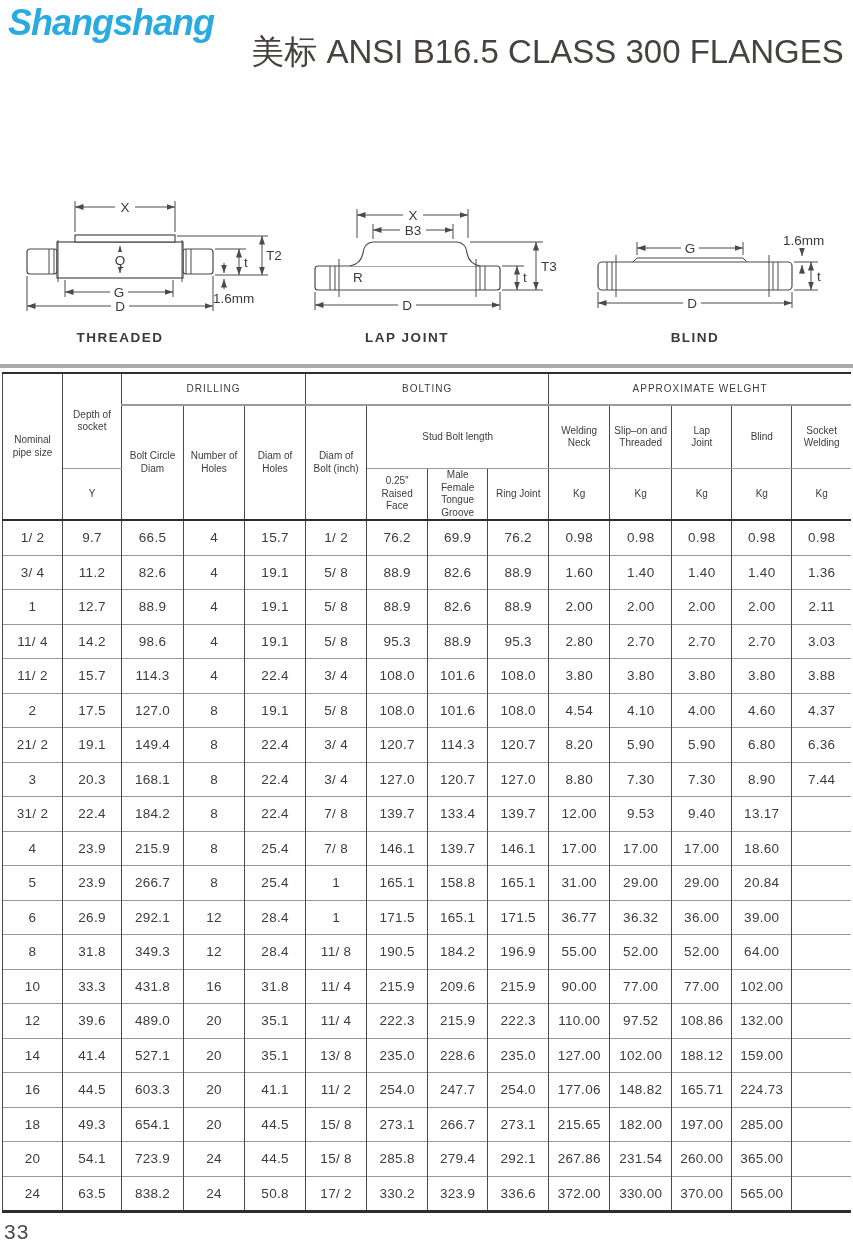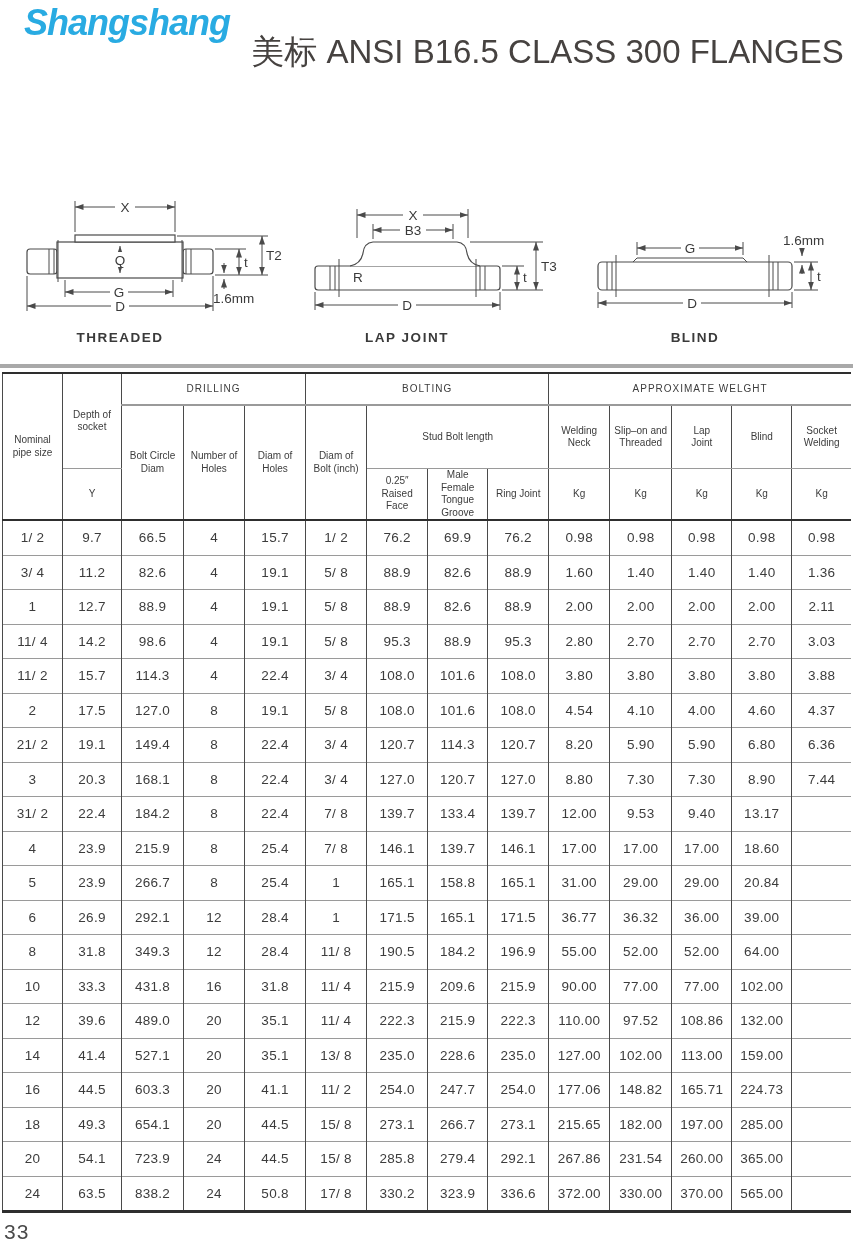--- a/index.html
+++ b/index.html
@@ -2,21 +2,21 @@
 <html><head>
 <meta charset="utf-8">
 <style>
   html,body{margin:0;padding:0;background:#fff;}
   body{width:853px;height:1252px;position:relative;overflow:hidden;
        font-family:"Liberation Sans",sans-serif;color:#3c3c3c;}
 
   
   .logo{position:absolute;left:8px;top:4px;}
   .logo-name{font-size:36px;font-weight:bold;font-style:italic;color:#29abe2;
-             letter-spacing:-1px;line-height:1.05;margin-left:16px;}
+             letter-spacing:-1px;line-height:1.05;margin-left:0;}
   .logo-tagline{font-size:20px;color:#29abe2;letter-spacing:.3px;margin-top:1px;}
   .page-title{position:absolute;left:245px;top:30px;width:605px;text-align:center;
               font-size:33px;color:#464240;white-space:nowrap;letter-spacing:0;}
 
   
   .drawing{position:absolute;top:185px;}
   svg text{font-size:13.5px;fill:#3a3a3a;font-family:"Liberation Sans",sans-serif;}
   svg text.cap{font-weight:bold;letter-spacing:1.5px;font-size:13.5px;fill:#3a3a3a;}
   .oln{stroke:#4a4a4a;stroke-width:1.2;fill:#fff;}
   .thin{stroke:#4a4a4a;stroke-width:1;fill:none;}
@@ -489,21 +489,21 @@
           <td>41.4</td>
           <td>527.1</td>
           <td>20</td>
           <td>35.1</td>
           <td>13/ 8</td>
           <td>235.0</td>
           <td>228.6</td>
           <td>235.0</td>
           <td>127.00</td>
           <td>102.00</td>
-          <td>113.00</td>
+          <td>188.12</td>
           <td>159.00</td>
           <td></td>
         </tr>
         <tr>
           <td>16</td>
           <td>44.5</td>
           <td>603.3</td>
           <td>20</td>
           <td>41.1</td>
           <td>11/ 2</td>
@@ -547,21 +547,21 @@
           <td>260.00</td>
           <td>365.00</td>
           <td></td>
         </tr>
         <tr>
           <td>24</td>
           <td>63.5</td>
           <td>838.2</td>
           <td>24</td>
           <td>50.8</td>
-          <td>17/ 8</td>
+          <td>17/ 2</td>
           <td>330.2</td>
           <td>323.9</td>
           <td>336.6</td>
           <td>372.00</td>
           <td>330.00</td>
           <td>370.00</td>
           <td>565.00</td>
           <td></td>
         </tr>
       </tbody>

